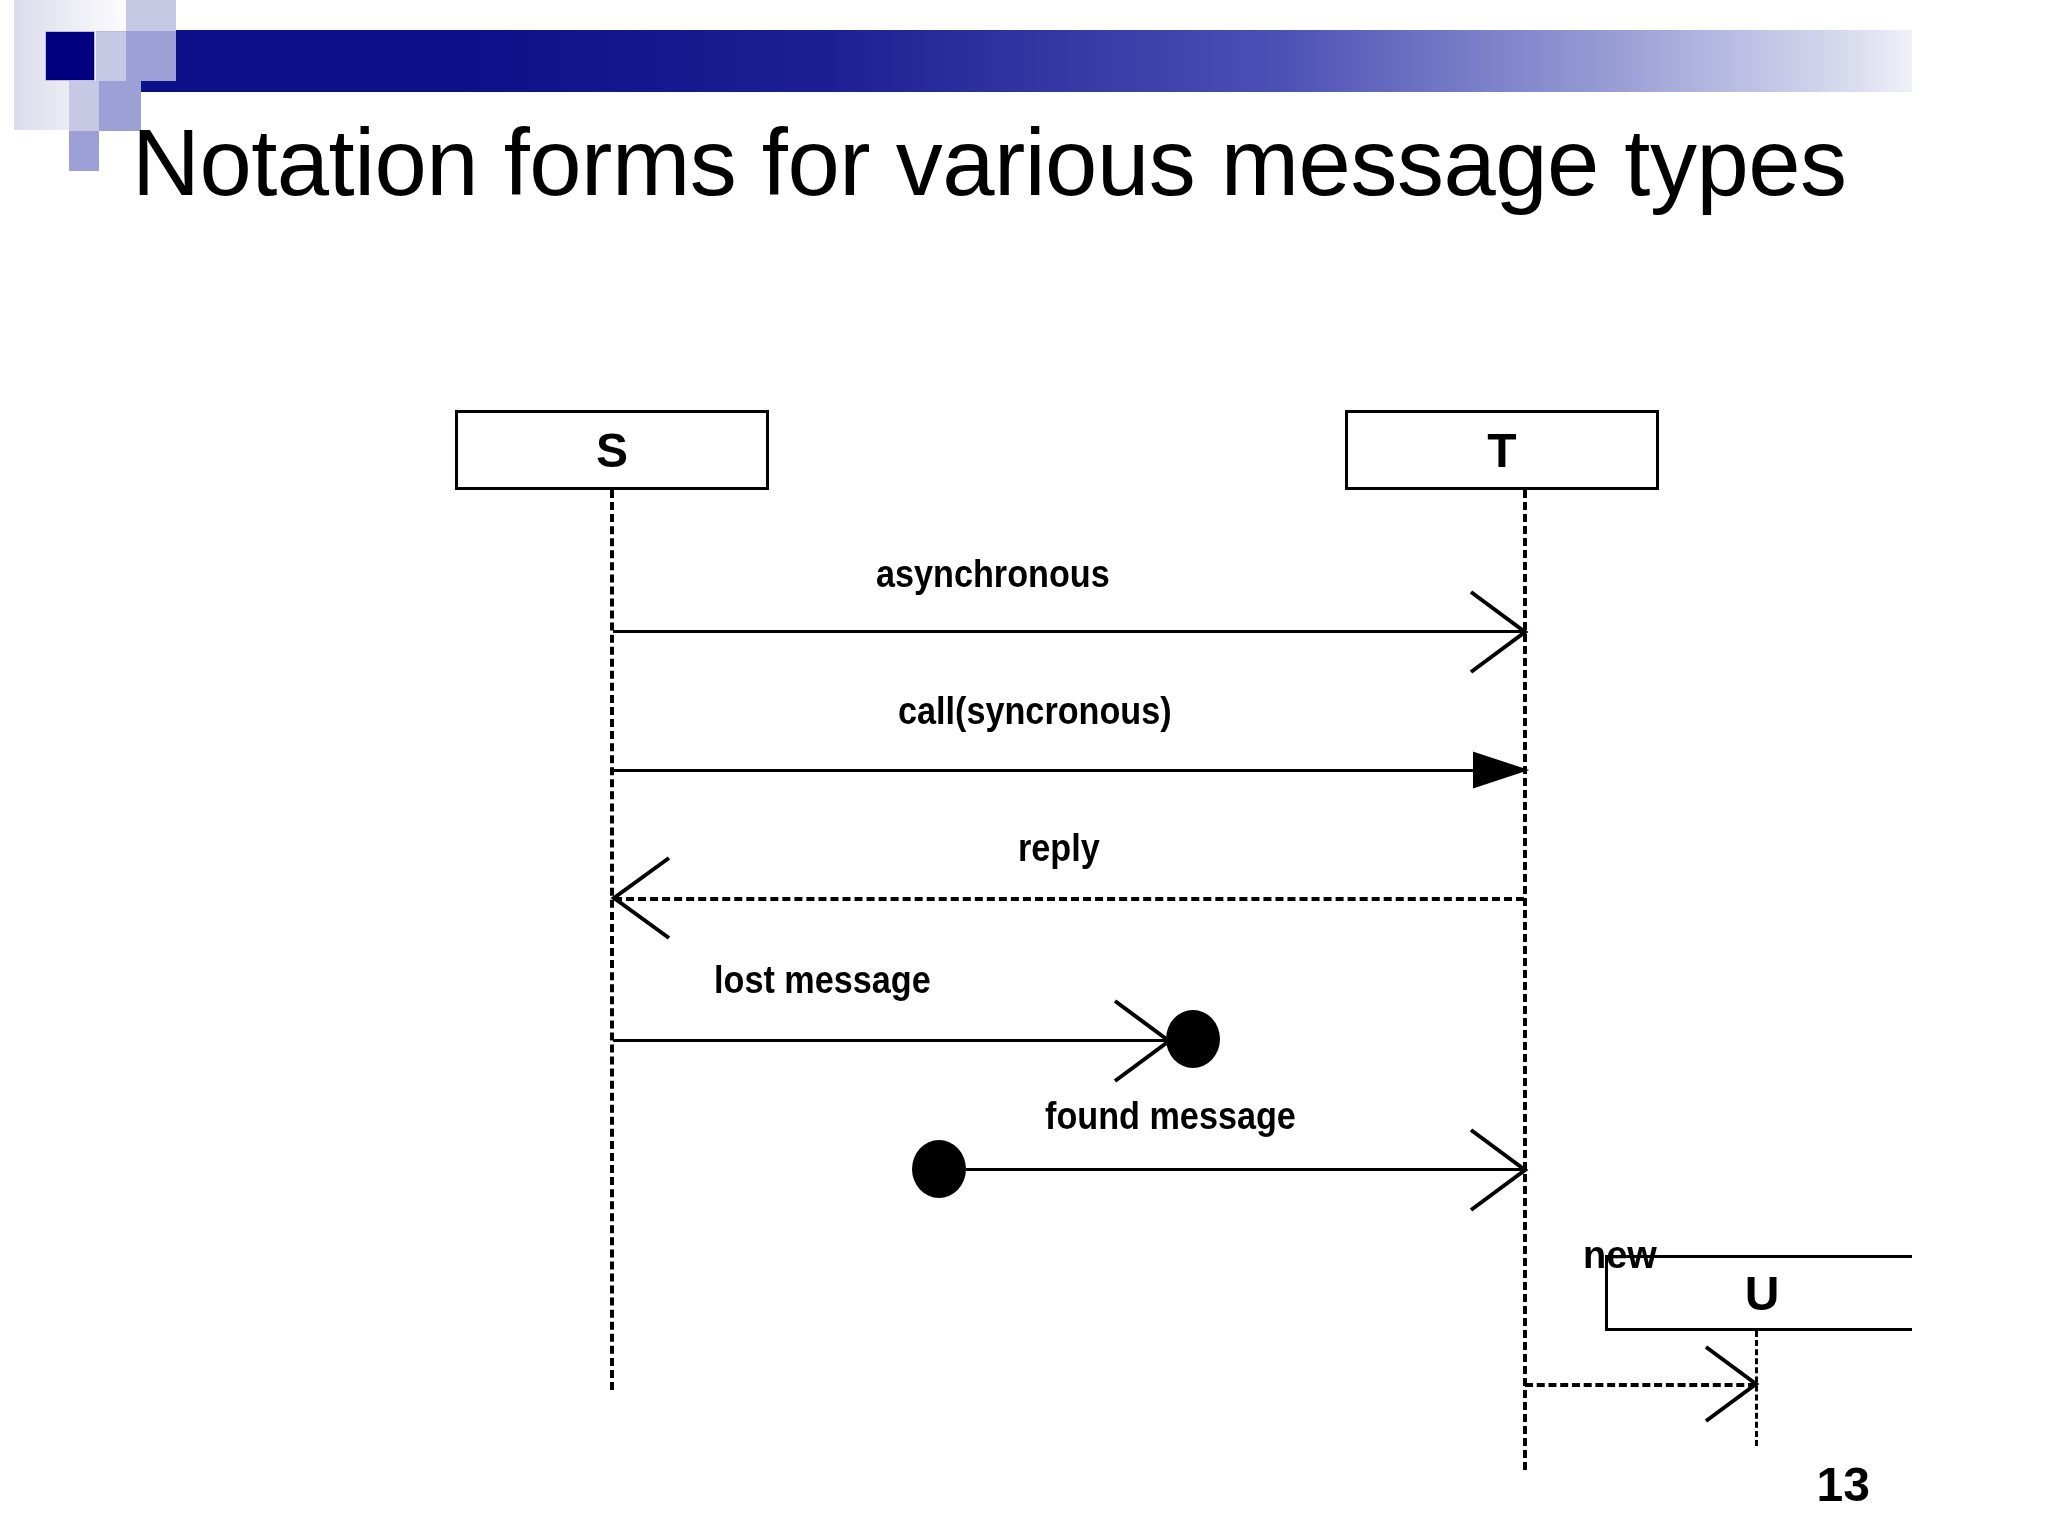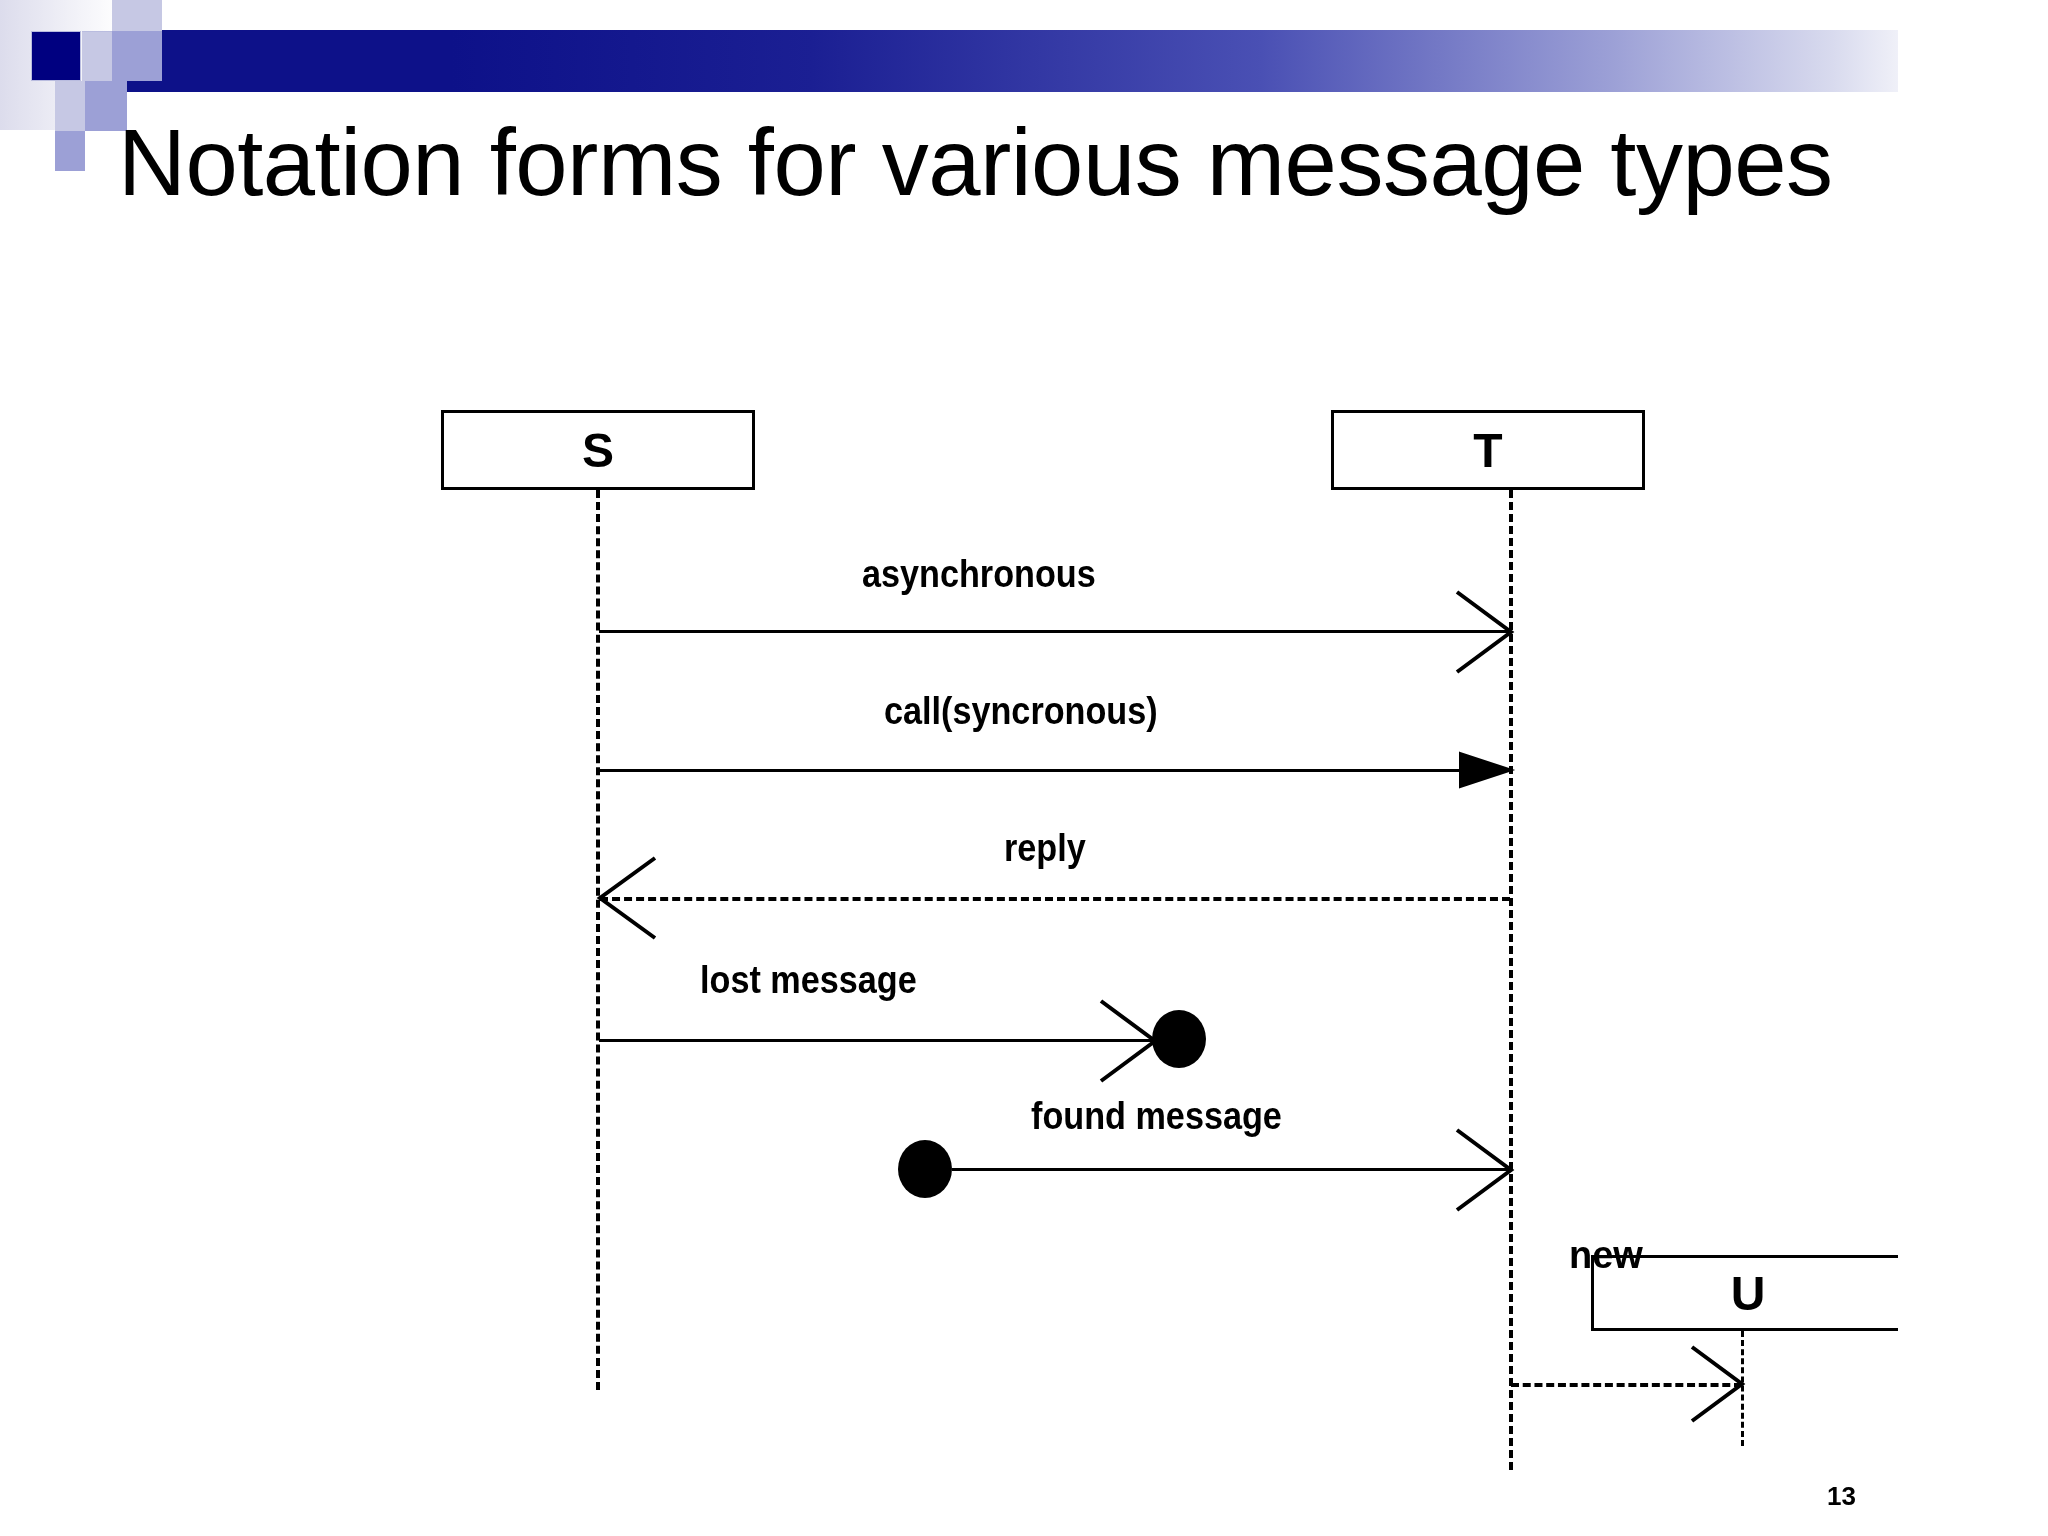--- a/index.html
+++ b/index.html
@@ -10,20 +10,21 @@
   }
   body {
     font-family: "Liberation Sans", sans-serif;
   }
   #slide {
     position: relative;
     width: 1898px;
     height: 1536px;
     background: #ffffff;
     overflow: hidden;
+    margin-left: 14px;
   }
 
   
   #header-decor {
     position: absolute;
     left: 0;
     top: 0;
     width: 2048px;
     height: 130px;
   }
@@ -138,21 +139,21 @@
 
   .arrowhead {
     position: absolute;
     overflow: visible;
   }
 
   #page-number {
     position: absolute;
     right: 42px;
     bottom: 24px;
-    font-size: 26px;
+    font-size: 48px;
     font-weight: bold;
     color: #000000;
     font-family: "Liberation Sans", sans-serif;
   }
 </style>
 </head>
 <body>
 
 <div id="slide">
 

